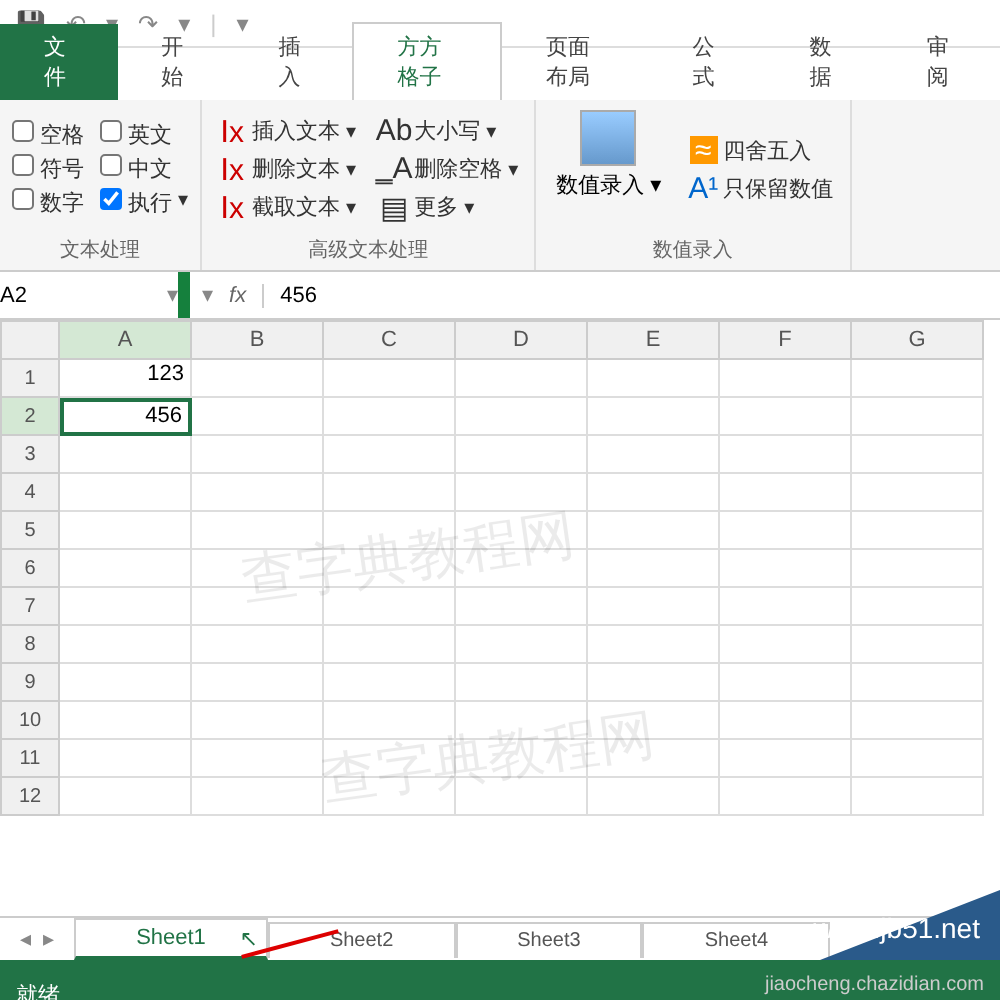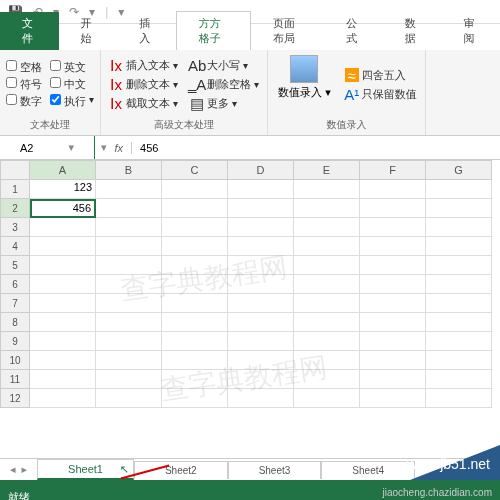--- a/index.html
+++ b/index.html
@@ -15,21 +15,21 @@
 .rgrp-content{display:flex;gap:8px;flex:1}
 .rgrp-label{text-align:center;color:#666;font-size:10px;padding-top:2px}
 .col{display:flex;flex-direction:column;gap:2px;justify-content:center}
 .chk{display:flex;align-items:flex-start;gap:3px;color:#333;font-size:10px}
 .chk input{width:11px;height:11px}
 .rbtn{display:flex;align-items:center;gap:3px;font-size:10px;color:#333;padding:1px 2px}
 .rbtn .ic{width:14px;height:14px;display:inline-flex;align-items:center;justify-content:center;font-size:15px;font-weight:normal}
 .big{display:flex;flex-direction:column;align-items:center;gap:2px;padding:2px 4px}
 .big .bic{width:28px;height:28px;background:#ddd;border:1px solid #aaa}
 .namebox{height:24px;display:flex;border-bottom:1px solid #ccc}
-.nb-cell{width:95px;border-right:1px solid #15803d;padding:3px 20px;display:flex;align-items:center;justify-content:space-between}
+.nb-cell{width:95px;border-right:6px solid #15803d;padding:3px 0;display:flex;align-items:center;justify-content:space-between}
 .nb-cell .dd{color:#888}
 .fx-area{display:flex;align-items:center;padding:0 6px;gap:8px;flex:1}
 .fx-area .fx{font-style:italic;color:#666}
 .fx-val{border-left:1px solid #ccc;padding-left:8px;flex:1}
 .grid{position:relative}
 .colhdr{display:flex;height:20px}
 .ch{border:1px solid #ccc;border-left:none;background:#f0f0f0;display:flex;align-items:center;justify-content:center;color:#555;font-size:11px}
 .ch.corner{width:30px;border-left:1px solid #ccc}
 .ch.c{width:66px}
 .ch.sel{background:#d4e8d4}

